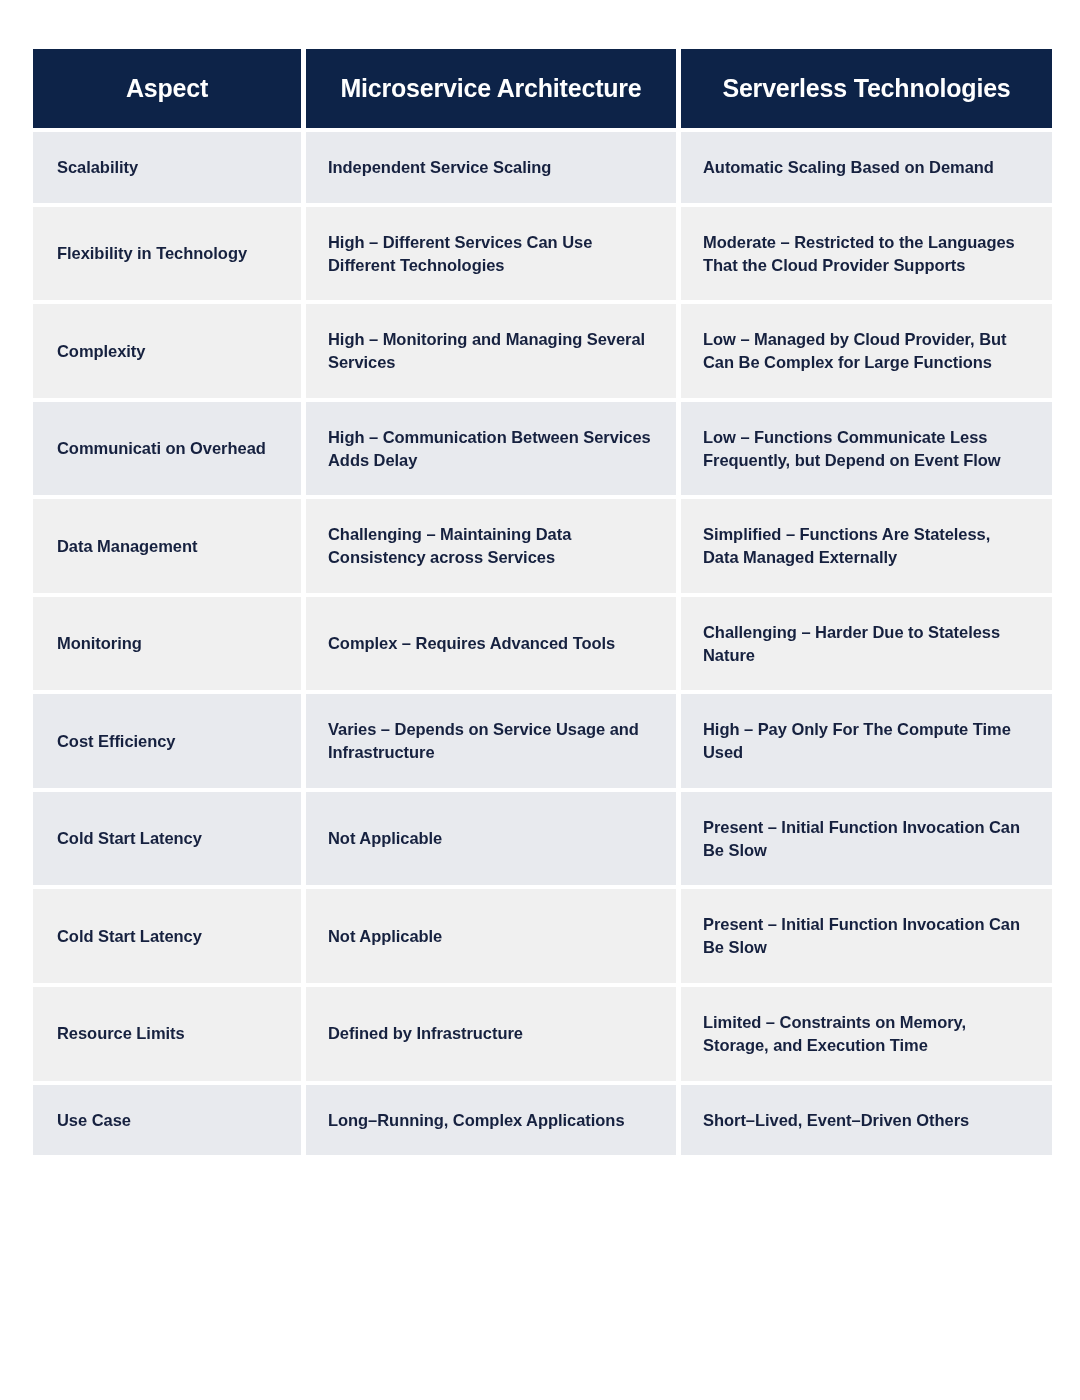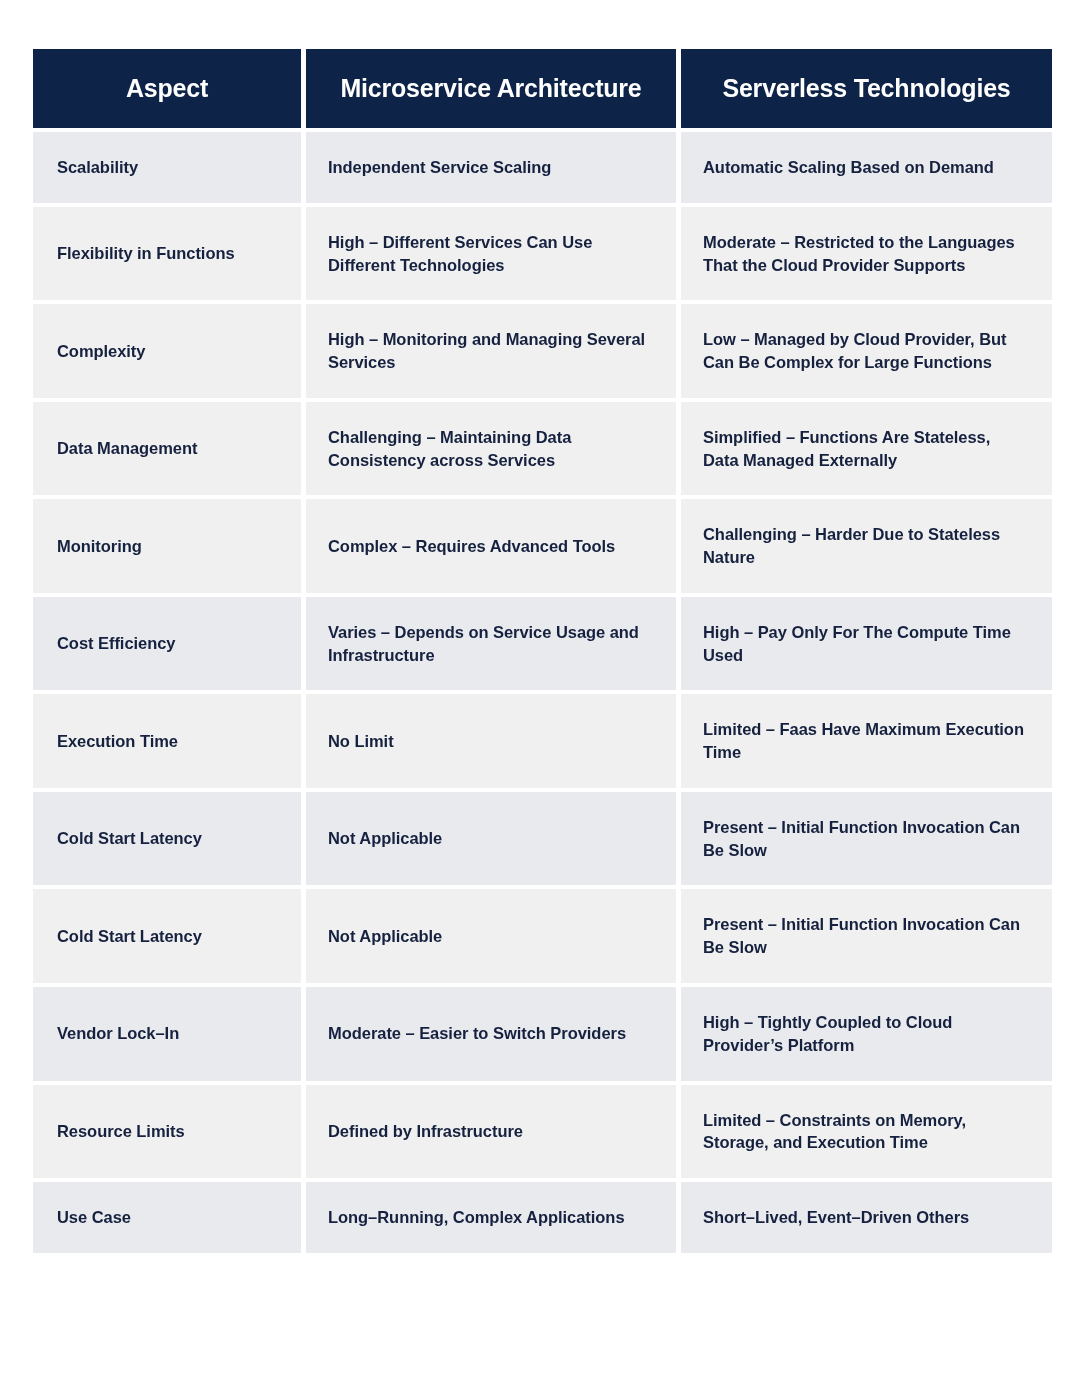--- a/index.html
+++ b/index.html
@@ -75,63 +75,58 @@
       <th>Serverless Technologies</th>
     </tr>
   </thead>
   <tbody id="table-body">
       <tr class="shade-a">
         <td class="col-aspect">Scalability</td>
         <td>Independent Service Scaling</td>
         <td>Automatic Scaling Based on Demand</td>
       </tr>
       <tr class="shade-b">
-        <td class="col-aspect">Flexibility in Functions</td>
+        <td class="col-aspect">Flexibility in Technology</td>
         <td>High – Different Services Can Use Different Technologies</td>
         <td>Moderate – Restricted to the Languages That the Cloud Provider Supports</td>
       </tr>
       <tr class="shade-b">
         <td class="col-aspect">Complexity</td>
         <td>High – Monitoring and Managing Several Services</td>
         <td>Low – Managed by Cloud Provider, But Can Be Complex for Large Functions</td>
+      </tr>
+      <tr class="shade-a">
+        <td class="col-aspect">Communicati on Overhead</td>
+        <td>High – Communication Between Services Adds Delay</td>
+        <td>Low – Functions Communicate Less Frequently, but Depend on Event Flow</td>
       </tr>
       <tr class="shade-b">
         <td class="col-aspect">Data Management</td>
         <td>Challenging – Maintaining Data Consistency across Services</td>
         <td>Simplified – Functions Are Stateless, Data Managed Externally</td>
       </tr>
       <tr class="shade-b">
         <td class="col-aspect">Monitoring</td>
         <td>Complex – Requires Advanced Tools</td>
         <td>Challenging – Harder Due to Stateless Nature</td>
       </tr>
       <tr class="shade-a">
         <td class="col-aspect">Cost Efficiency</td>
         <td>Varies – Depends on Service Usage and Infrastructure</td>
         <td>High – Pay Only For The Compute Time Used</td>
       </tr>
-      <tr class="shade-b">
-        <td class="col-aspect">Execution Time</td>
-        <td>No Limit</td>
-        <td>Limited – Faas Have Maximum Execution Time</td>
-      </tr>
       <tr class="shade-a">
         <td class="col-aspect">Cold Start Latency</td>
         <td>Not Applicable</td>
         <td>Present – Initial Function Invocation Can Be Slow</td>
       </tr>
       <tr class="shade-b">
         <td class="col-aspect">Cold Start Latency</td>
         <td>Not Applicable</td>
         <td>Present – Initial Function Invocation Can Be Slow</td>
-      </tr>
-      <tr class="shade-a">
-        <td class="col-aspect">Vendor Lock–In</td>
-        <td>Moderate – Easier to Switch Providers</td>
-        <td>High – Tightly Coupled to Cloud Provider’s Platform</td>
       </tr>
       <tr class="shade-b">
         <td class="col-aspect">Resource Limits</td>
         <td>Defined by Infrastructure</td>
         <td>Limited – Constraints on Memory, Storage, and Execution Time</td>
       </tr>
       <tr class="shade-a">
         <td class="col-aspect">Use Case</td>
         <td>Long–Running, Complex Applications</td>
         <td>Short–Lived, Event–Driven Others</td>

